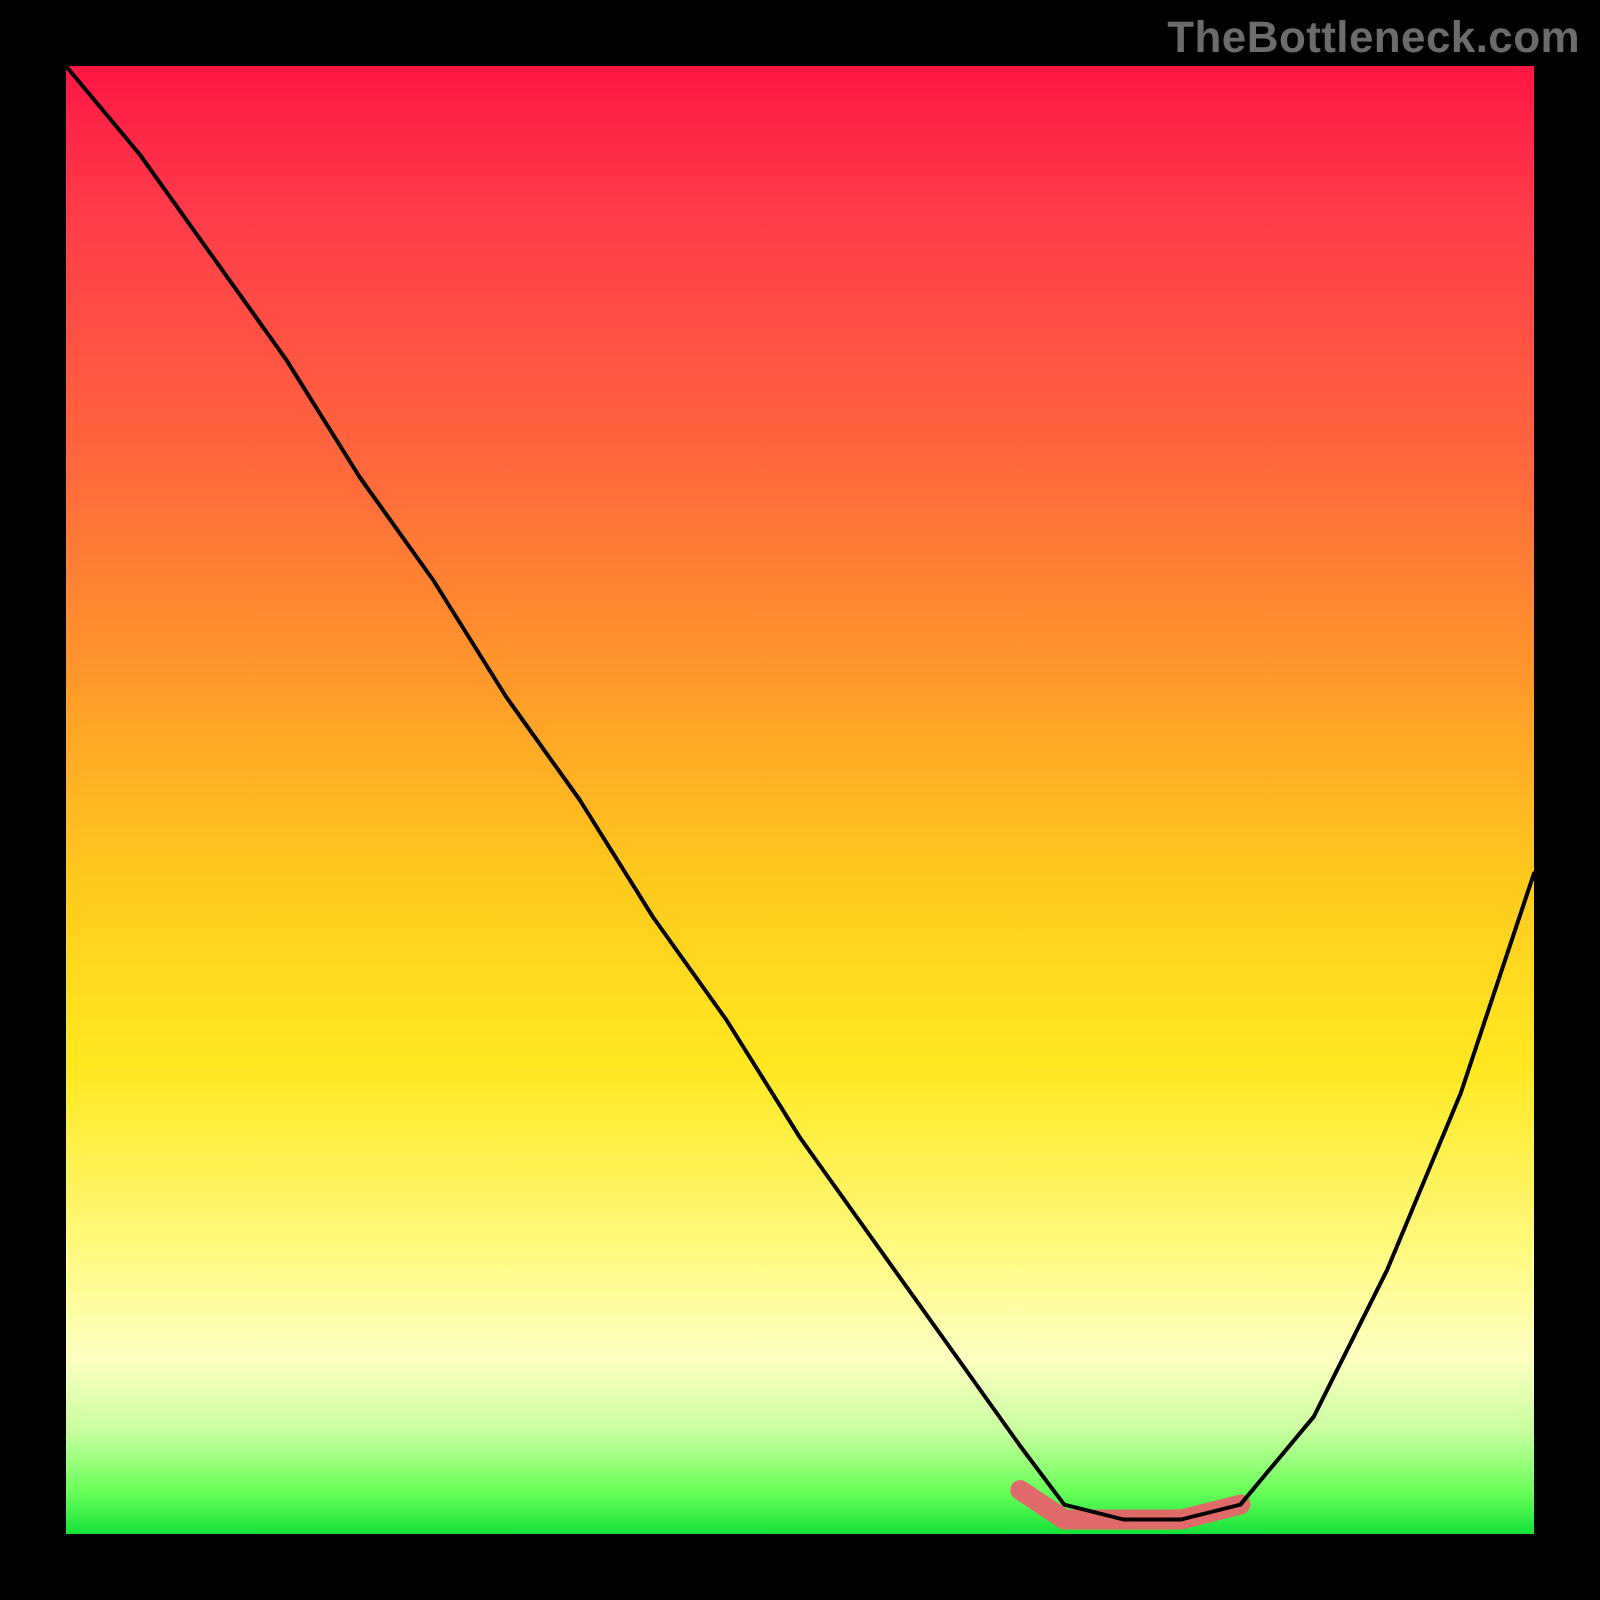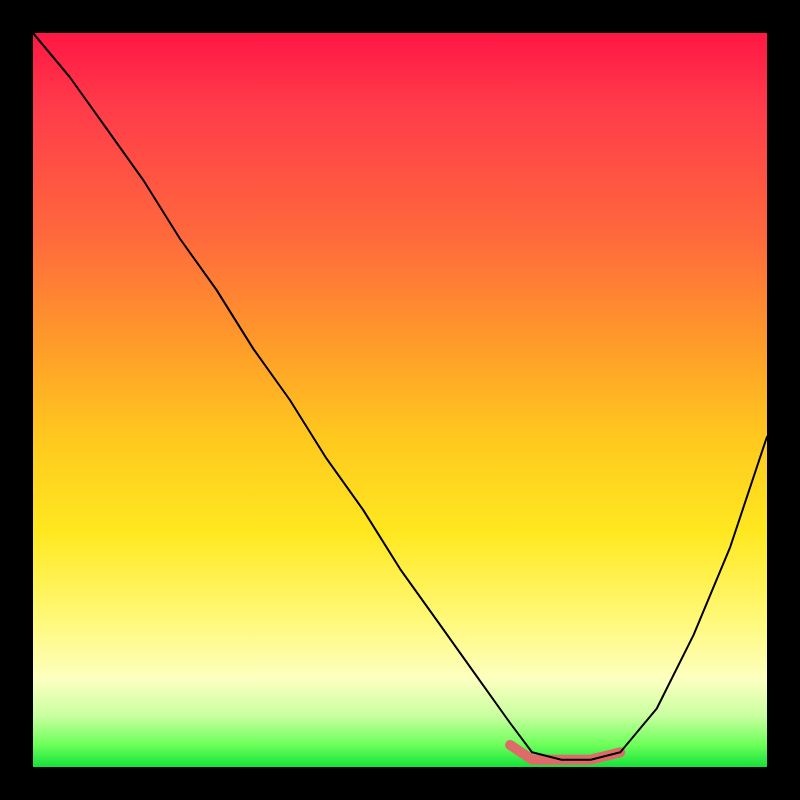--- a/index.html
+++ b/index.html
@@ -69,20 +69,21 @@
     stroke: #e06a6a;
     stroke-width: 10;
     stroke-linecap: round;
     stroke-linejoin: round;
   }
 </style>
 </head>
 <body>
 
 <div class="wrap">
+  <div class="watermark">TheBottleneck.com</div>
 
   <div class="plot">
     <svg class="curve" viewBox="0 0 734 734" preserveAspectRatio="none">
       <path id="valley-path" class="valley" d="M477.1 712.0 L499.1 726.7 L528.5 726.7 L557.8 726.7 L587.2 719.3"></path>
       <path id="main-path" class="curve-main" d="M0.0 0.0 L36.7 44.0 L73.4 95.4 L110.1 146.8 L146.8 205.5 L183.5 256.9 L220.2 315.6 L256.9 367.0 L293.6 425.7 L330.3 477.1 L367.0 535.8 L403.7 587.2 L440.4 638.6 L477.1 690.0 L499.1 719.3 L528.5 726.7 L557.8 726.7 L587.2 719.3 L623.9 675.3 L660.6 601.9 L697.3 513.8 L734.0 403.7"></path>
     </svg>
   </div>
 </div>
 
 </body></html>

